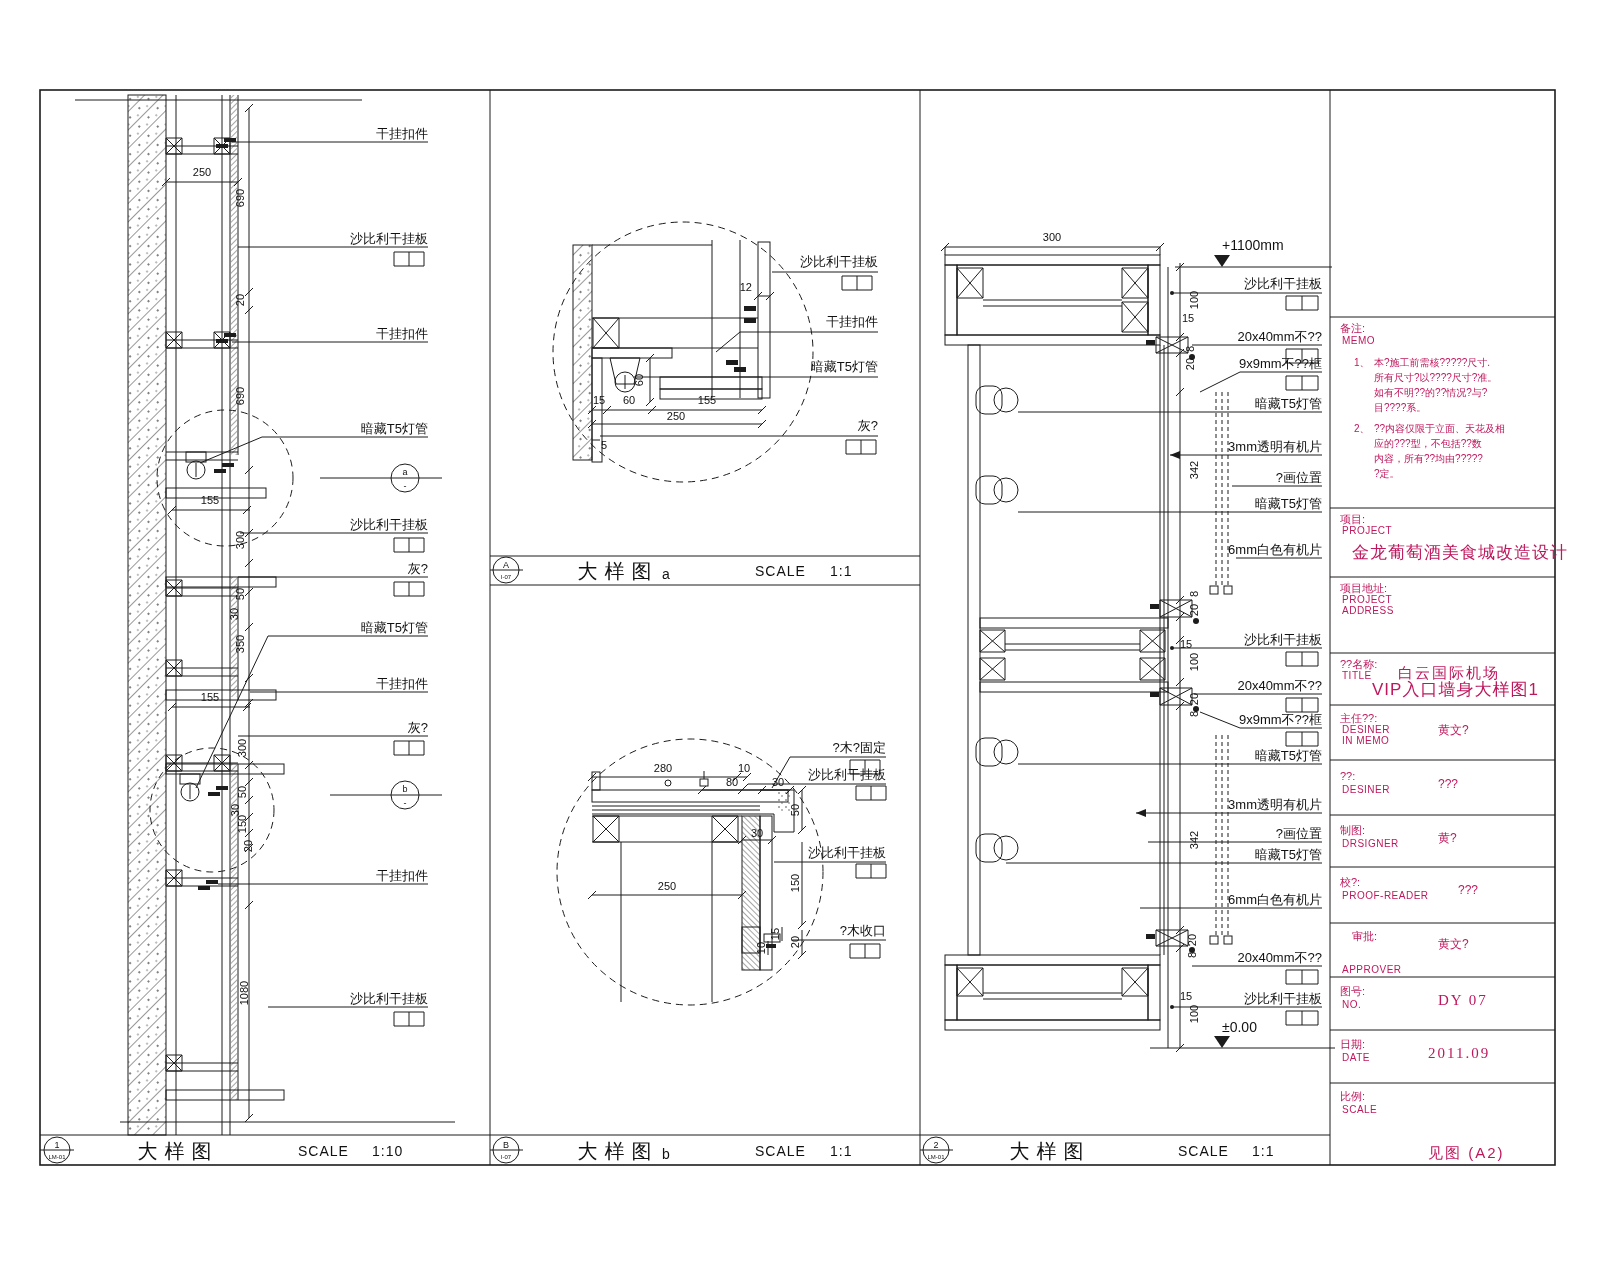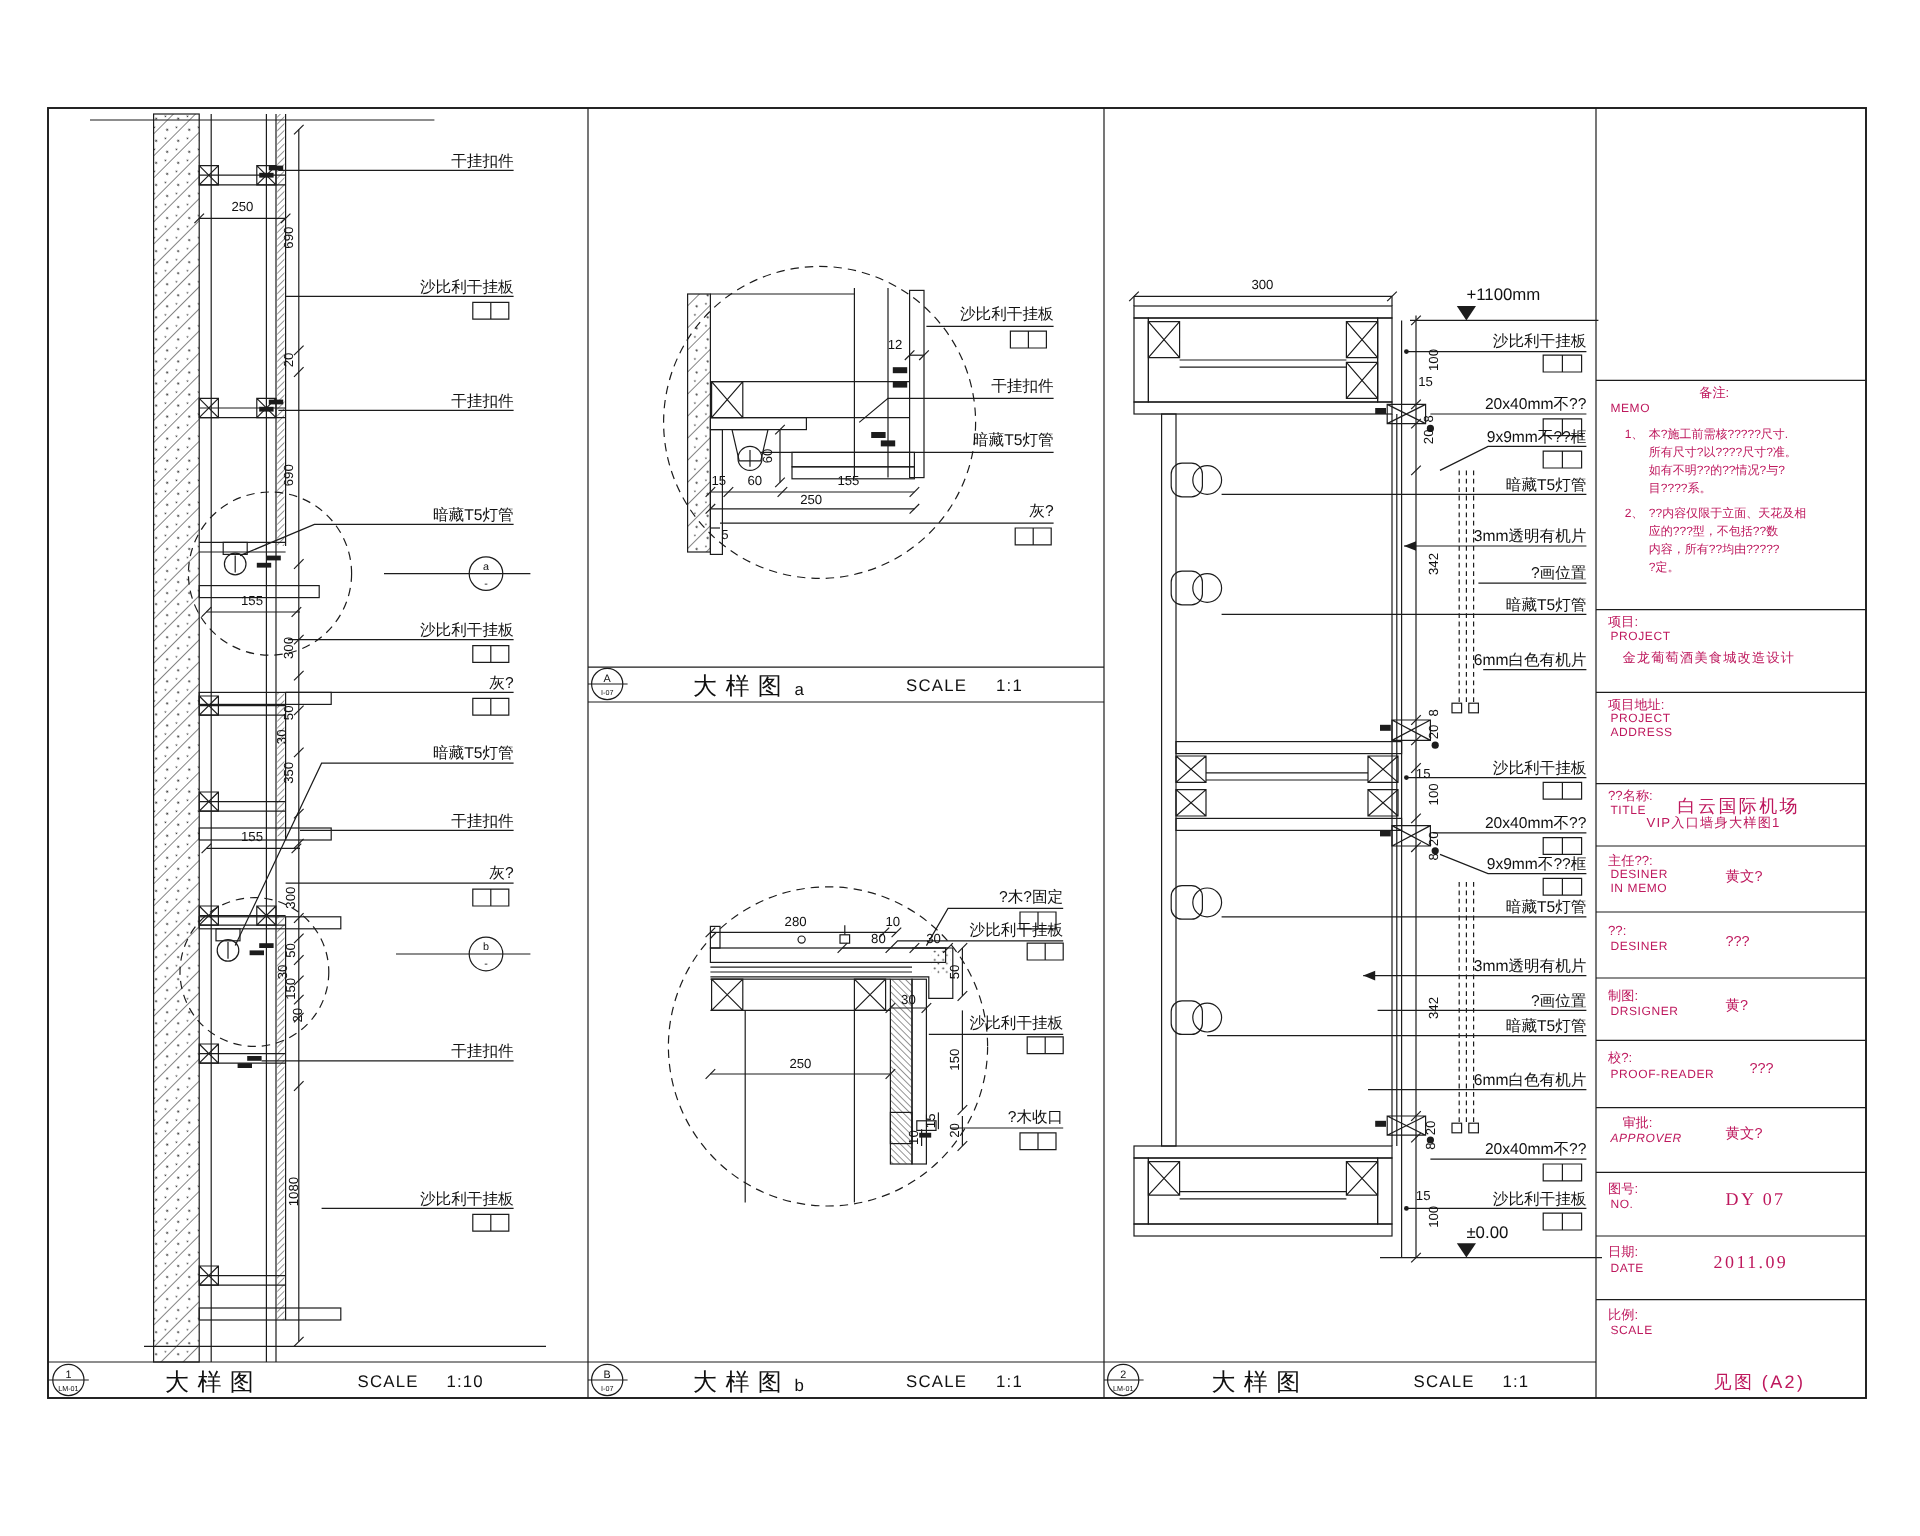--- a/index.html
+++ b/index.html
@@ -18,21 +18,21 @@
   .big{font-size:20px;letter-spacing:7px;}
   .mid{font-size:14px;}
   .sc{font-size:14px;letter-spacing:1px;}
   .bubN{font-size:9px;}
   .bubR{font-size:6px;}
   
   .tbx{position:absolute;line-height:1.15;}
   .tb-cn{font-size:11px;}
   .tb-en{font-size:10px;letter-spacing:0.5px;}
   .tb-memo{font-size:10px;line-height:14px;}
-  .tb-val-lg{font-size:11px;letter-spacing:1px;}
+  .tb-val-lg{font-size:17px;letter-spacing:1px;}
   .tb-val-md{font-size:15px;letter-spacing:2px;margin-top:48px;}
   .tb-val-sm{font-size:12px;}
   .tb-num{font-size:15px;letter-spacing:2px;font-family:"Liberation Serif","DejaVu Serif",serif;}
 </style>
 </head>
 <body>
 
 <div class="sheet">
 
 <svg width="1600" height="1280" viewBox="0 0 1600 1280">
@@ -612,21 +612,21 @@
   <text class="bubN" x="936" y="1148" text-anchor="middle">2</text>
   <text class="bubR" x="936" y="1159" text-anchor="middle">LM-01</text>
   <text class="big" x="1050" y="1158" text-anchor="middle">大样图</text>
   <text class="sc" x="1178" y="1156">SCALE</text>
   <text class="sc" x="1252" y="1156">1:1</text>
 </g>
 </svg>
 
 <div>
 
-  <div class="tbx tb-cn" style="left:1416px;top:322px;text-align:center;">备注:</div>
+  <div class="tbx tb-cn" style="left:1340px;top:322px;text-align:center;">备注:</div>
   <div class="tbx tb-en" style="left:1342px;top:335px;">MEMO</div>
   <div class="tbx tb-memo" style="left:1354px;top:356px;">1、</div>
   <div class="tbx tb-memo" style="left:1374px;top:356px;">本?施工前需核?????尺寸.</div>
   <div class="tbx tb-memo" style="left:1374px;top:371px;">所有尺寸?以????尺寸?准。</div>
   <div class="tbx tb-memo" style="left:1374px;top:386px;">如有不明??的??情况?与?</div>
   <div class="tbx tb-memo" style="left:1374px;top:401px;">目????系。</div>
   <div class="tbx tb-memo" style="left:1354px;top:422px;">2、</div>
   <div class="tbx tb-memo" style="left:1374px;top:422px;">??内容仅限于立面、天花及相</div>
   <div class="tbx tb-memo" style="left:1374px;top:437px;">应的???型，不包括??数</div>
   <div class="tbx tb-memo" style="left:1374px;top:452px;">内容，所有??均由?????</div>
@@ -652,21 +652,21 @@
   <div class="tbx tb-cn" style="left:1340px;top:770px;">??:</div>
   <div class="tbx tb-en" style="left:1342px;top:784px;">DESINER</div>
   <div class="tbx tb-val-sm" style="left:1438px;top:778px;">???</div>
   <div class="tbx tb-cn" style="left:1340px;top:824px;">制图:</div>
   <div class="tbx tb-en" style="left:1342px;top:838px;">DRSIGNER</div>
   <div class="tbx tb-val-sm" style="left:1438px;top:832px;">黄?</div>
   <div class="tbx tb-cn" style="left:1340px;top:876px;">校?:</div>
   <div class="tbx tb-en" style="left:1342px;top:890px;">PROOF-READER</div>
   <div class="tbx tb-val-sm" style="left:1458px;top:884px;">???</div>
   <div class="tbx tb-cn" style="left:1340px;top:930px;margin-left:12px;">审批:</div>
-  <div class="tbx tb-en" style="left:1342px;top:944px;font-style:italic;">APPROVER</div>
+  <div class="tbx tb-en" style="left:1342px;top:964px;">APPROVER</div>
   <div class="tbx tb-val-sm" style="left:1438px;top:938px;">黄文?</div>
   <div class="tbx tb-cn" style="left:1340px;top:985px;">图号:</div>
   <div class="tbx tb-en" style="left:1342px;top:999px;">NO.</div>
   <div class="tbx tb-num" style="left:1438px;top:992px;">DY 07</div>
   <div class="tbx tb-cn" style="left:1340px;top:1038px;">日期:</div>
   <div class="tbx tb-en" style="left:1342px;top:1052px;">DATE</div>
   <div class="tbx tb-num" style="left:1428px;top:1045px;">2011.09</div>
   <div class="tbx tb-cn" style="left:1340px;top:1090px;">比例:</div>
   <div class="tbx tb-en" style="left:1342px;top:1104px;">SCALE</div>
   <div class="tbx tb-val-md" style="left:1428px;top:1096px;">见图 (A2)</div>

